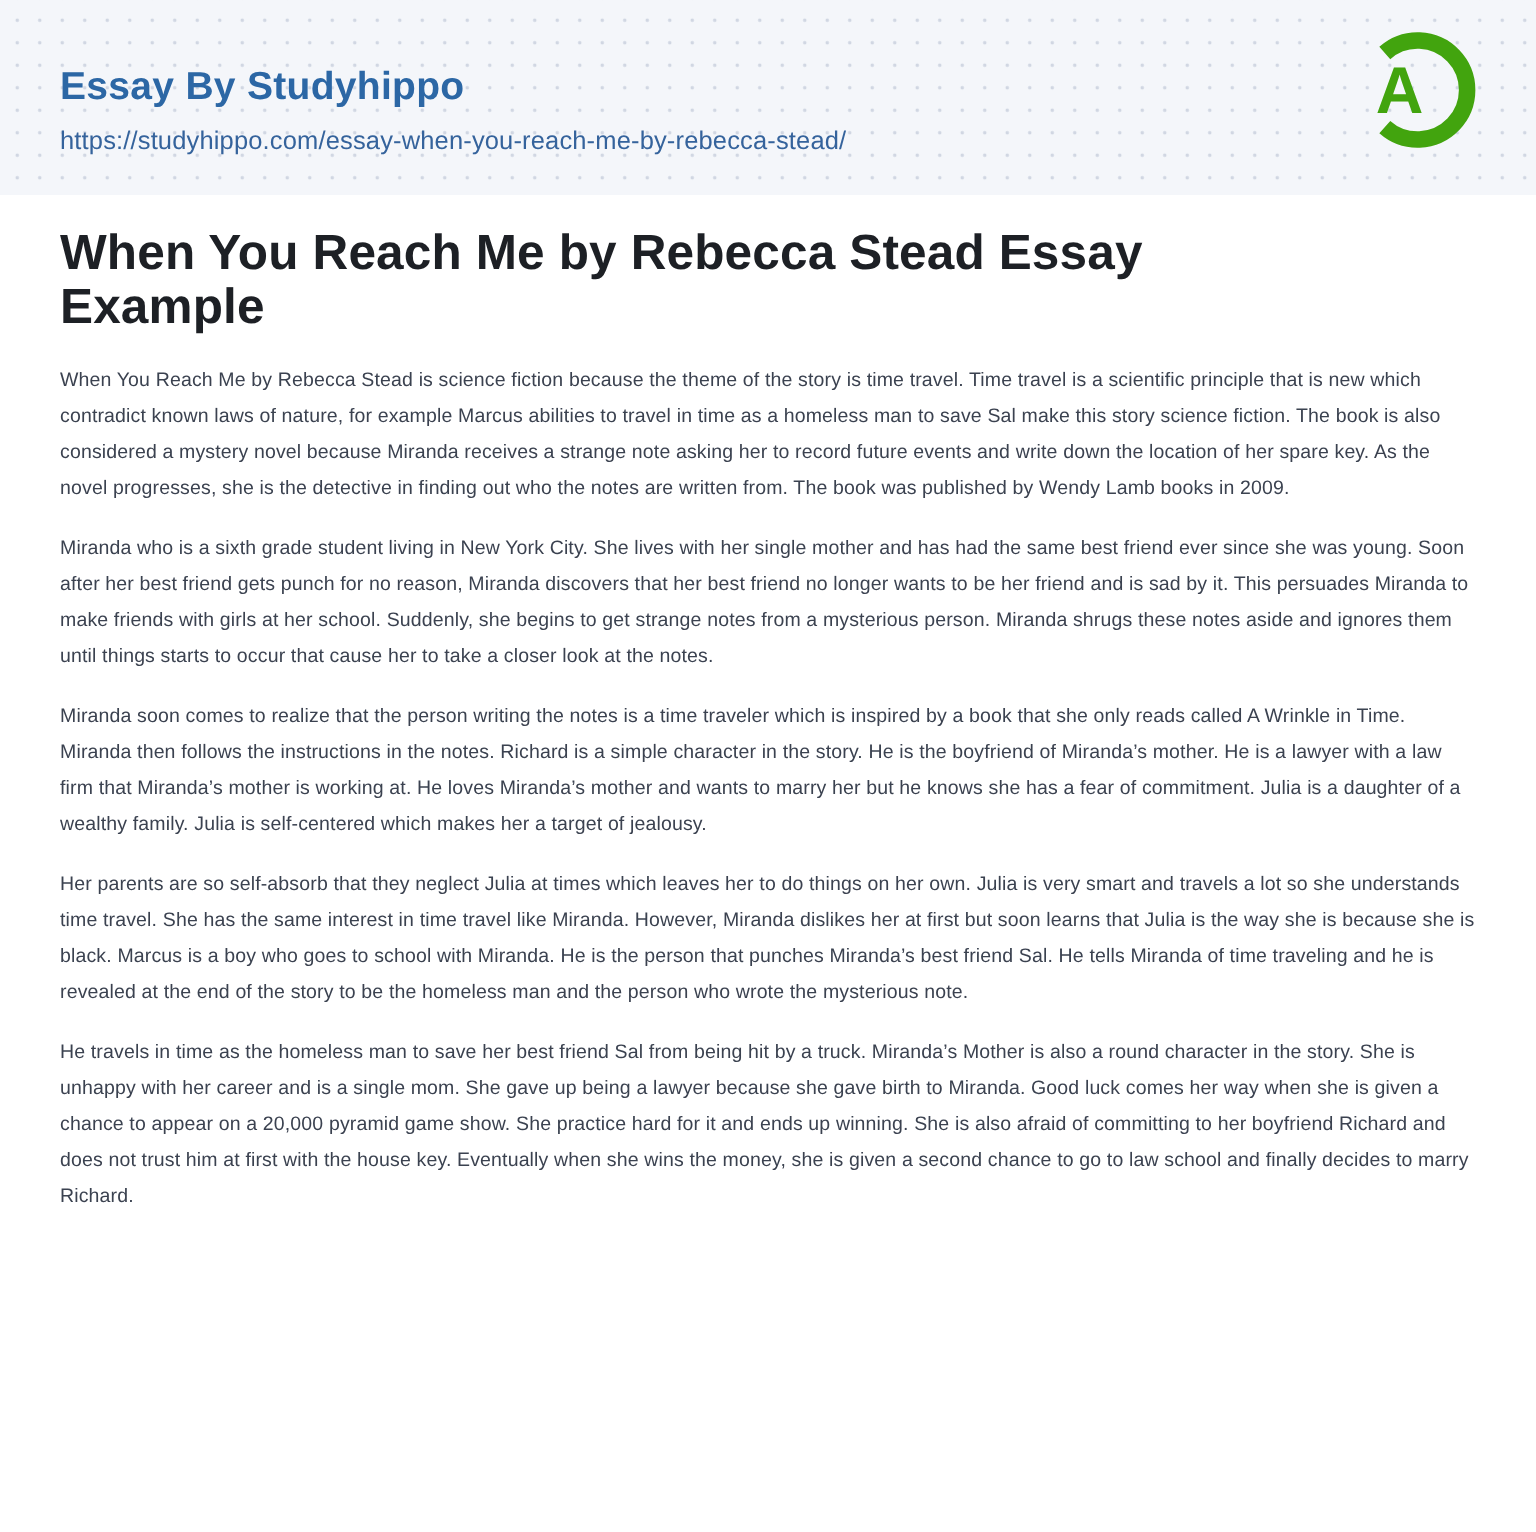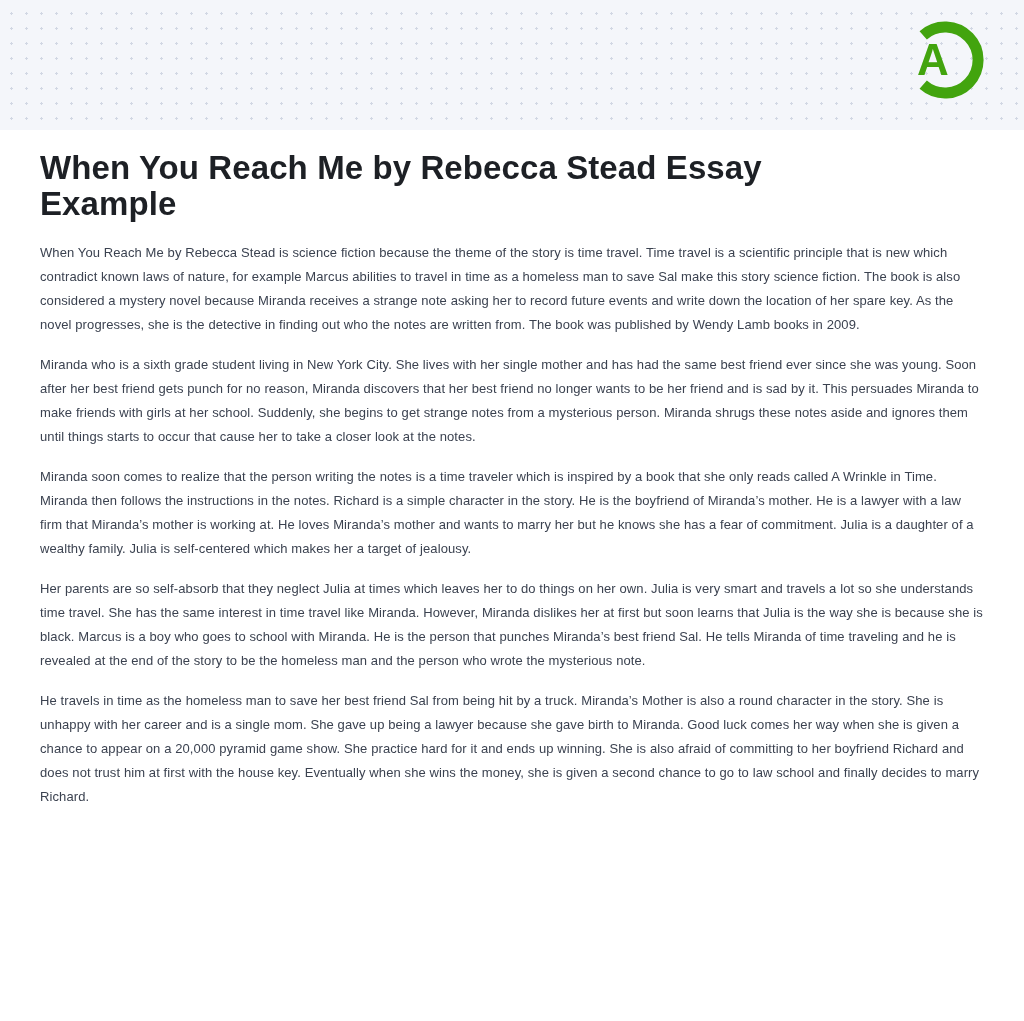--- a/index.html
+++ b/index.html
@@ -65,20 +65,24 @@
     color: #3b4250;
     letter-spacing: 0.1px;
   }
 </style>
 </head>
 <body>
 
 <div class="page">
 
   <header class="header">
+    <div class="header-text">
+      <div class="site-title">Essay By Studyhippo</div>
+      <a class="site-url">https://studyhippo.com/essay-when-you-reach-me-by-rebecca-stead/</a>
+    </div>
 
     <div class="logo">
       <svg viewBox="0 0 84 84" aria-hidden="true">
         <path d="M 21.2 17.3 A 33 33 0 1 1 21.2 66.7" fill="none" stroke="#42a40e" stroke-width="11" stroke-linecap="butt"></path>
         <text x="31" y="57" text-anchor="middle" font-family="Liberation Sans, sans-serif" font-size="44" font-weight="700" fill="#42a40e">A</text>
       </svg>
     </div>
   </header>
 
   <main class="content">

